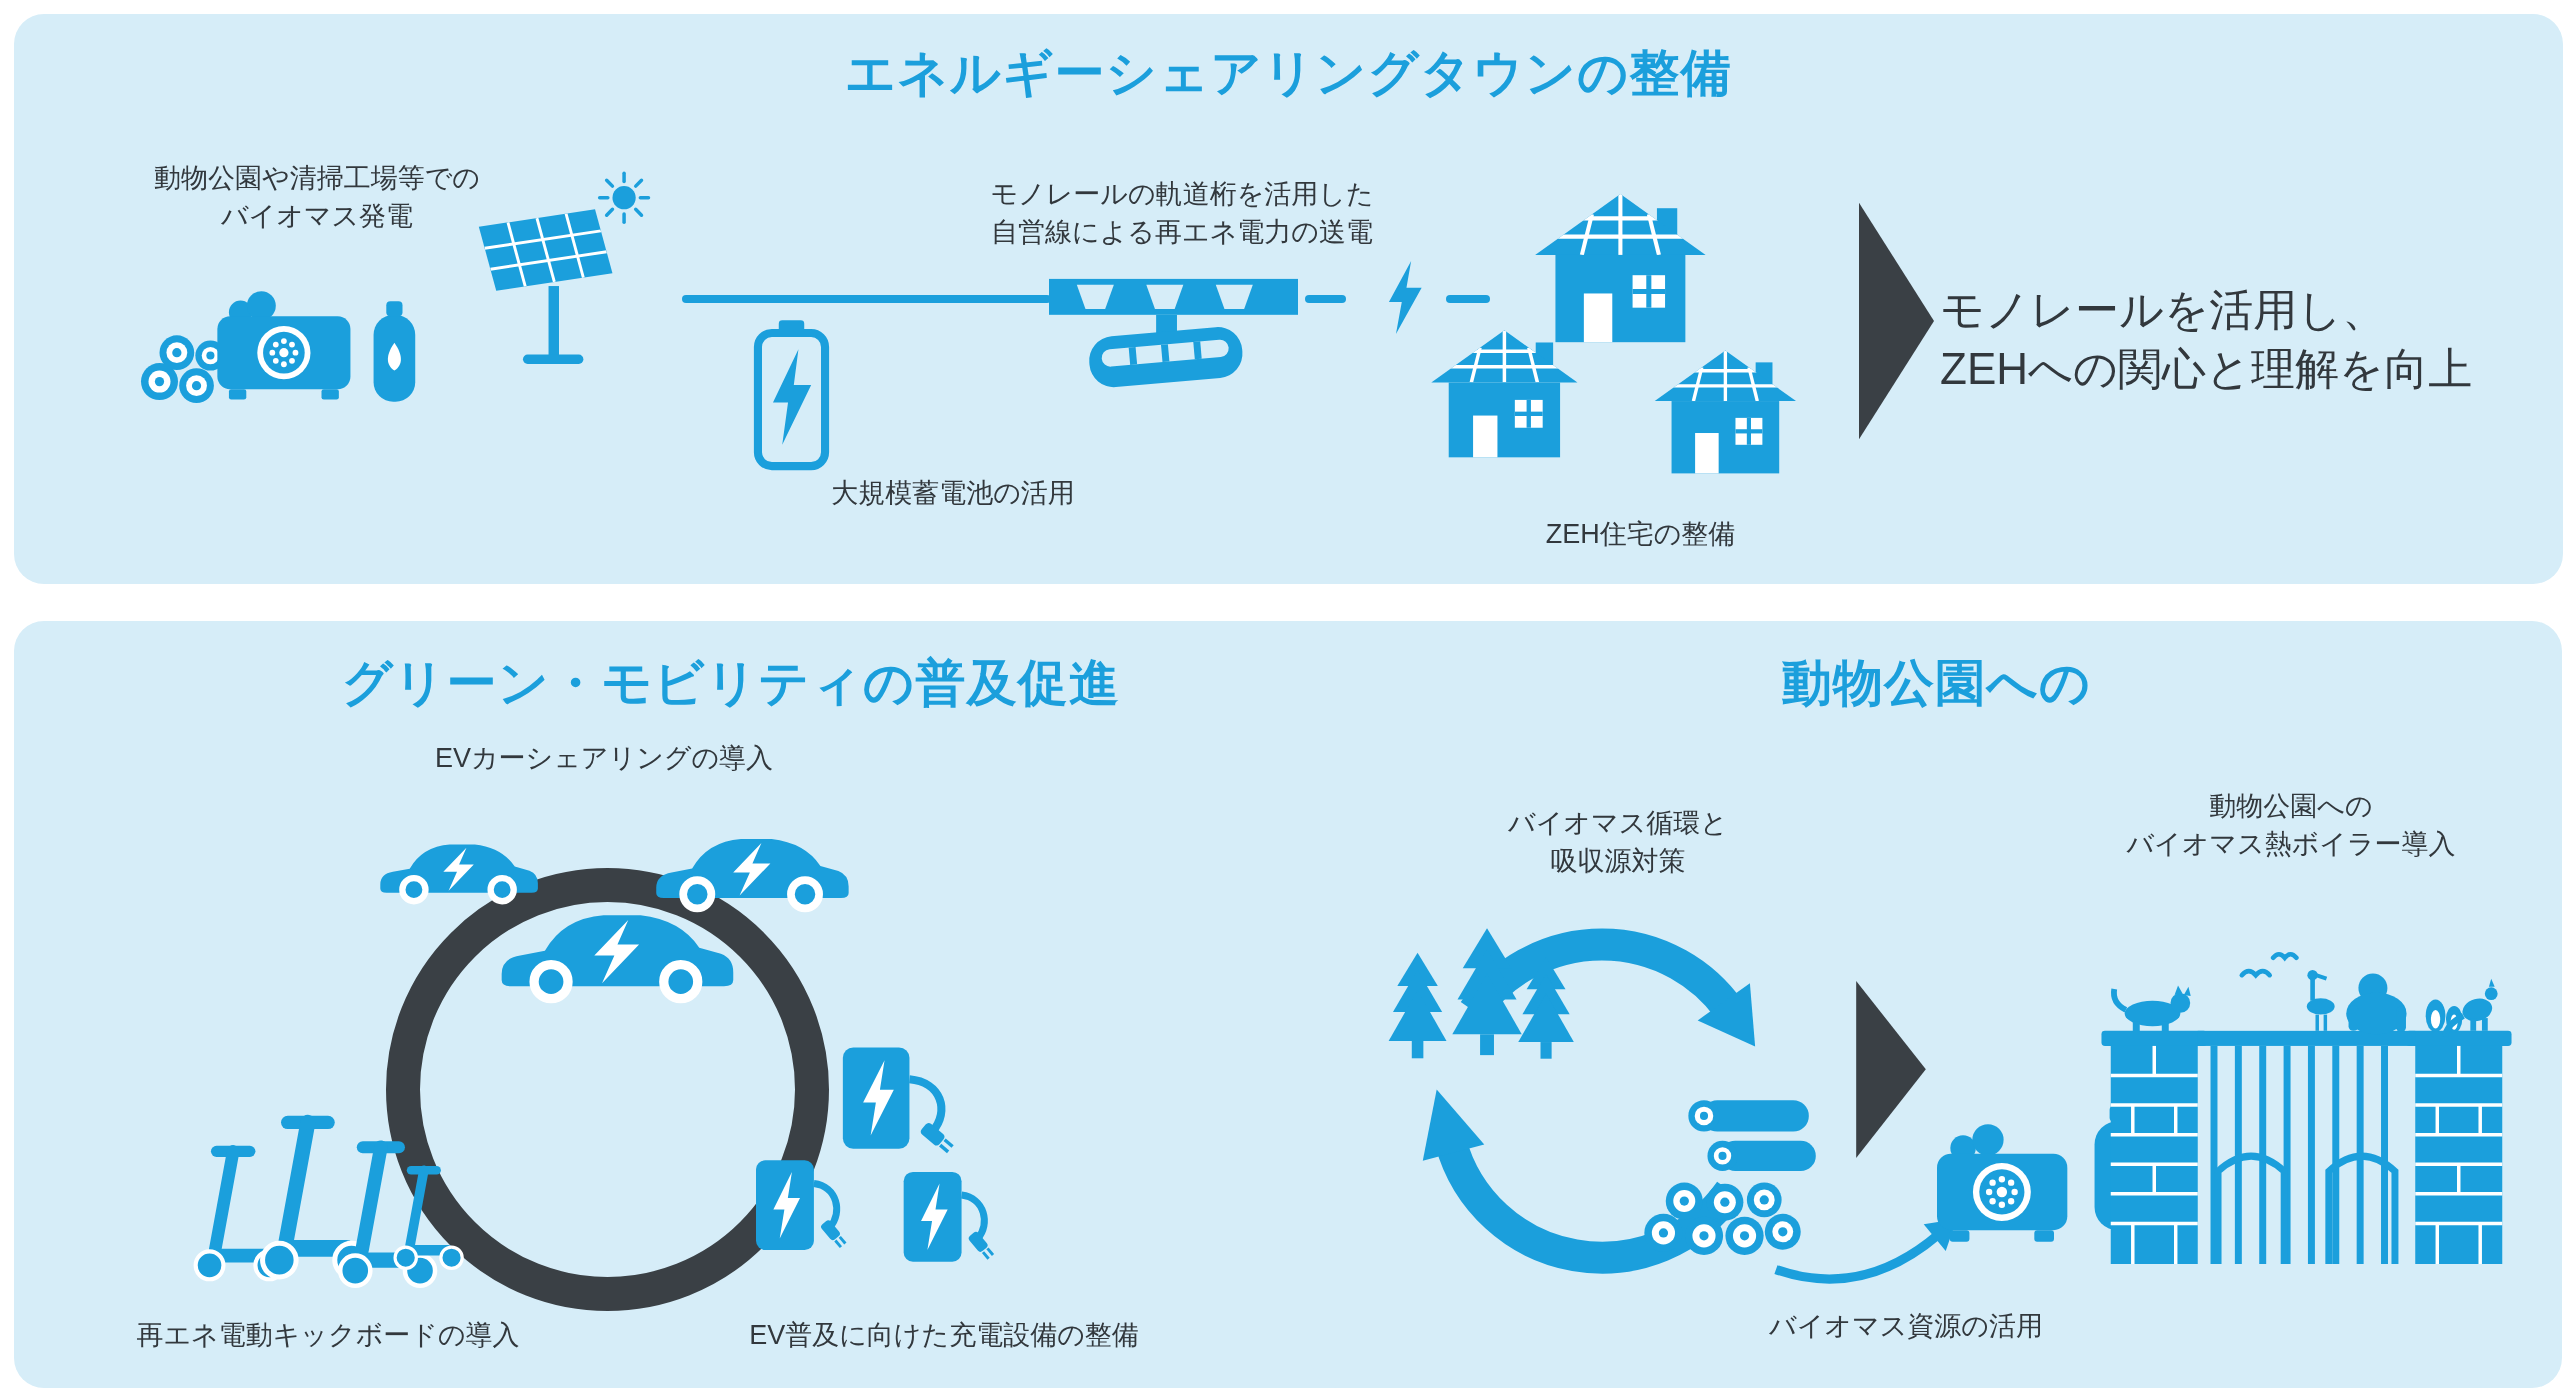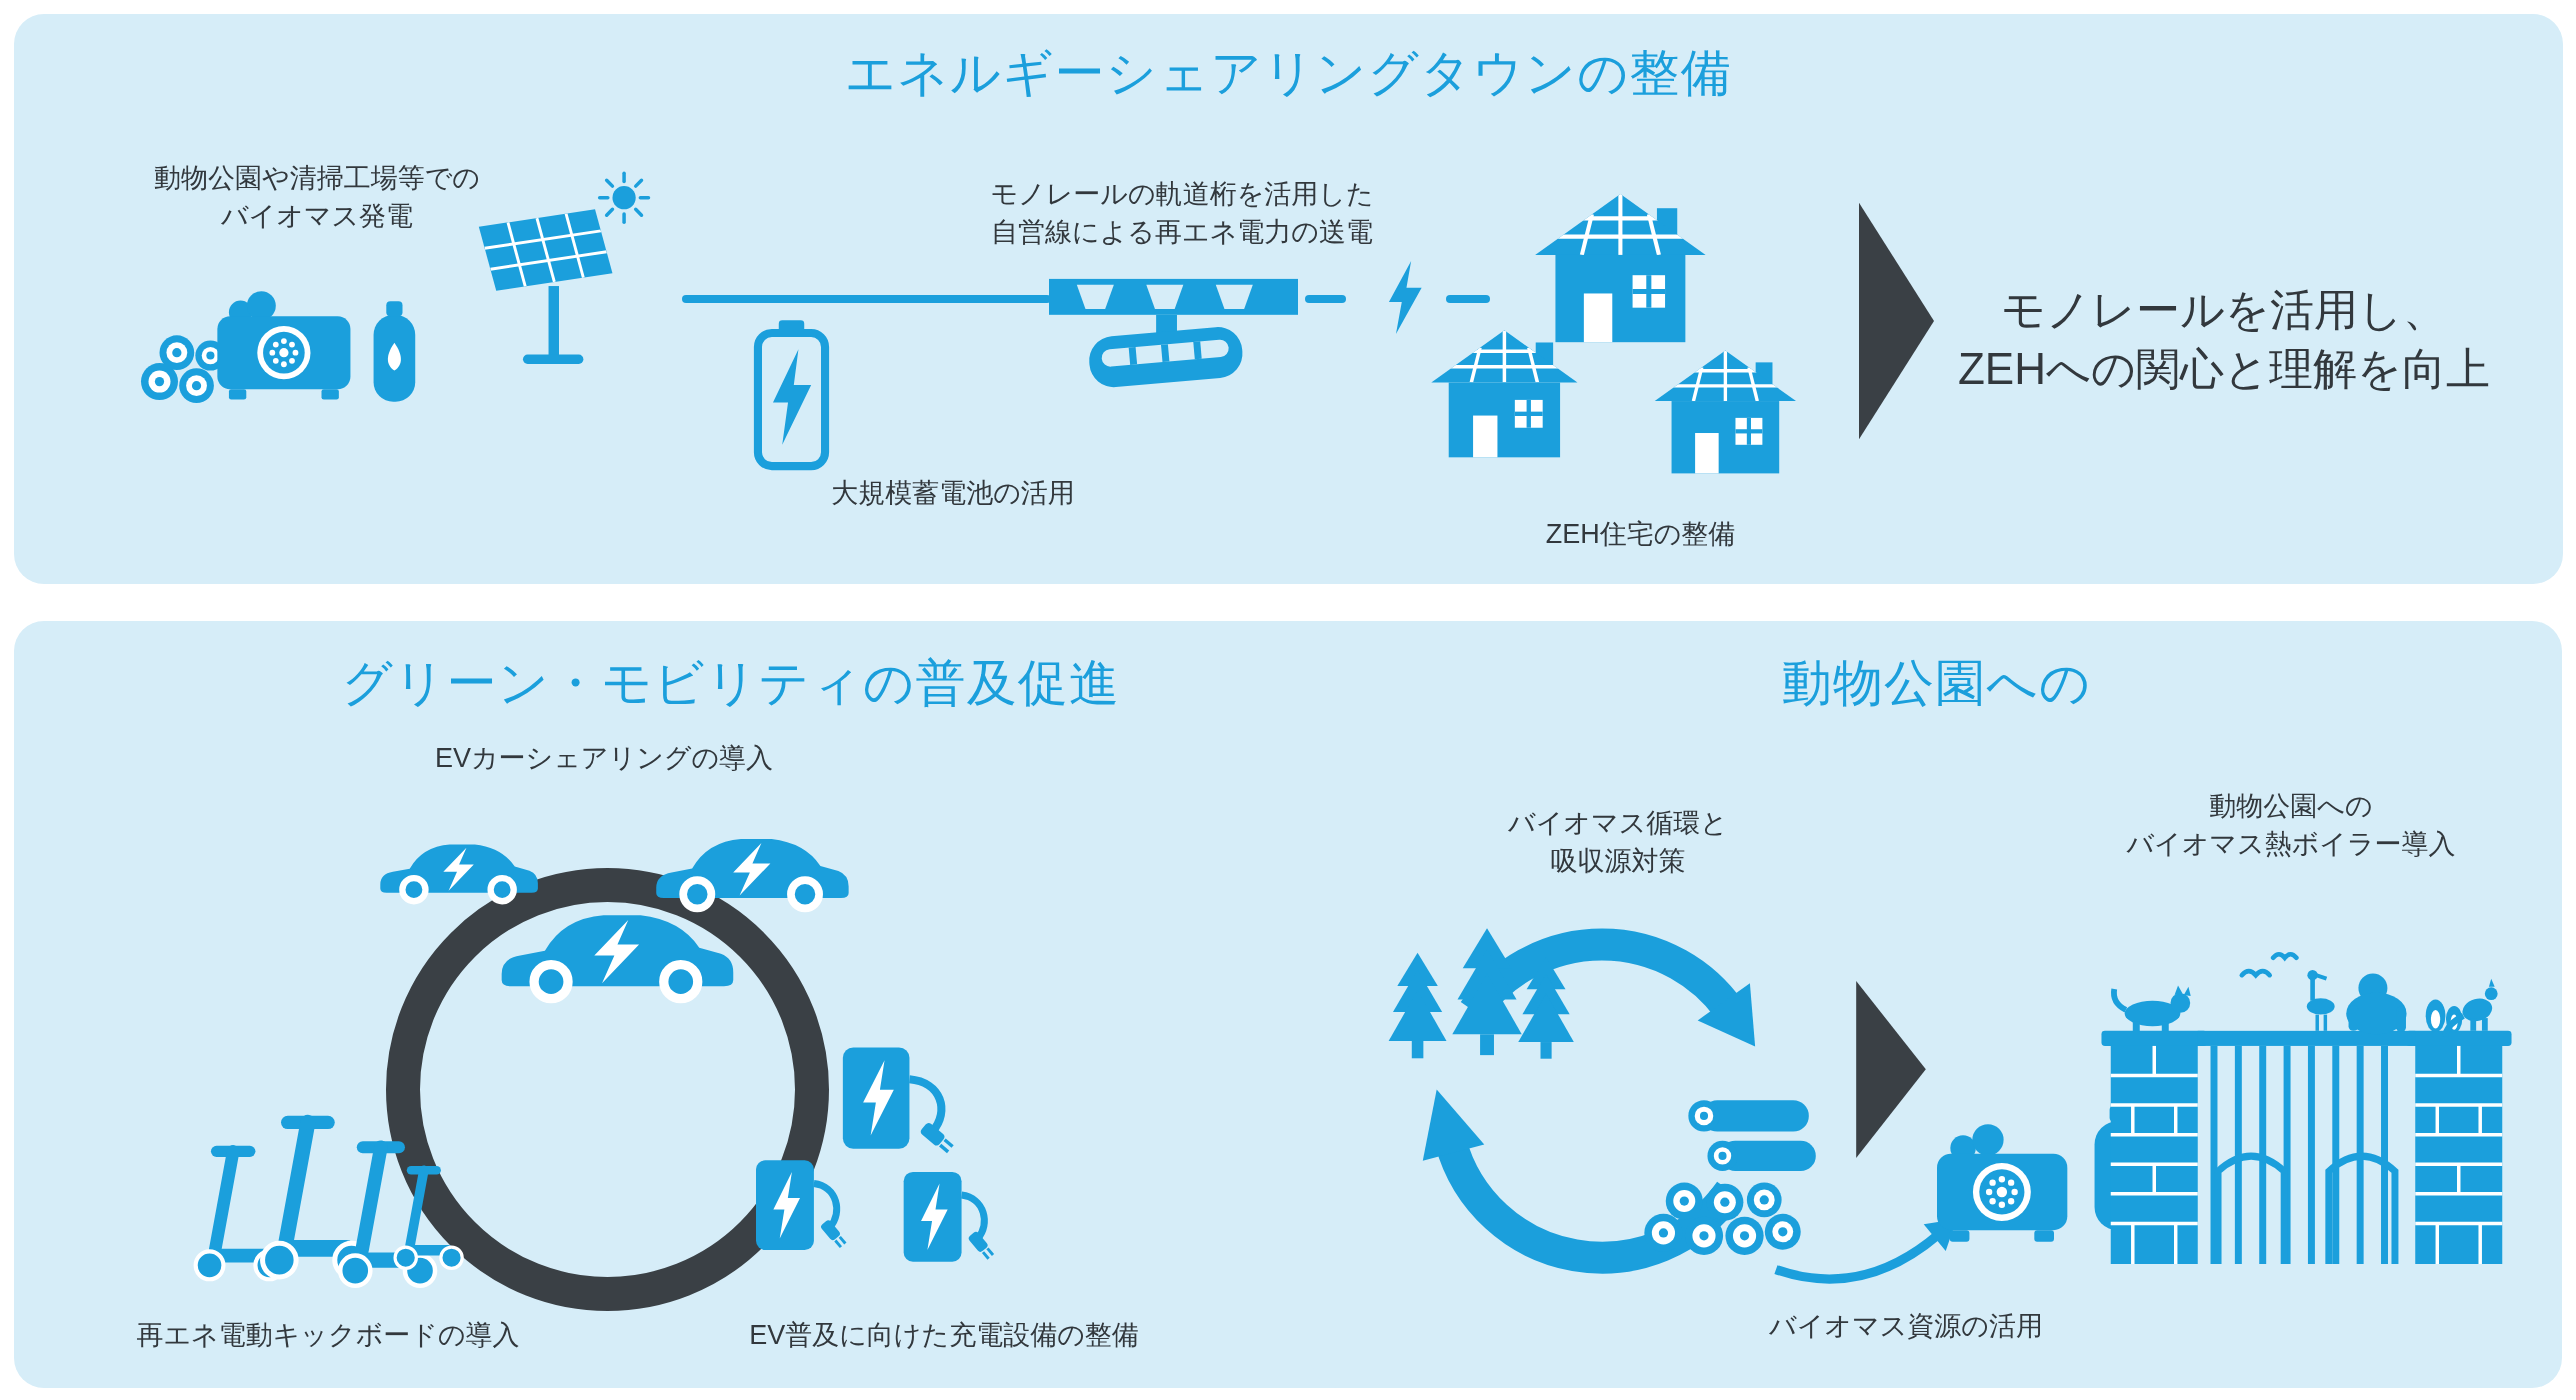--- a/index.html
+++ b/index.html
@@ -9,23 +9,23 @@
     --text:#32383d;
   }
   *{margin:0;padding:0;box-sizing:border-box}
   html,body{background:#ffffff}
   body{width:2576px;height:1401px;font-family:"Liberation Sans","DejaVu Sans",sans-serif}
   .canvas{position:relative;width:2576px;height:1401px;background:#fff;overflow:hidden}
   .panel{position:absolute;background:var(--panel-bg);border-radius:30px}
   .panel-top{left:14px;top:14px;width:2549px;height:570px}
   .panel-bl{left:14px;top:621px;width:1434px;height:767px}
   .panel-br{left:1311px;top:621px;width:1251px;height:767px}
-  .panel-title{position:absolute;left:0;right:0;text-align:center;font-size:50px;font-weight:normal;color:var(--accent);letter-spacing:1.2px}
+  .panel-title{position:absolute;left:0;right:0;text-align:center;font-size:50px;font-weight:bold;color:var(--accent);letter-spacing:1.2px}
   .label{position:absolute;font-size:27px;line-height:1.4;color:var(--text);text-align:center;white-space:pre-line}
-  .big-label{position:absolute;font-size:44px;line-height:1.35;color:var(--text);text-align:center;white-space:pre-line}
+  .big-label{position:absolute;font-size:44px;line-height:1.35;color:var(--text);white-space:pre-line}
   .icon{position:absolute}
   .wire{position:absolute;height:7.5px;background:var(--accent);border-radius:4px}
   .ring{position:absolute;width:443px;height:443px;border:34px solid var(--dark);border-radius:50%}
   
   .fa{fill:var(--accent)} .fw{fill:#fff} .fbg{fill:var(--panel-bg)} .fd{fill:var(--dark)}
   .na{fill:none;stroke:var(--accent)} .nw{fill:none;stroke:#fff}
   .faw{fill:var(--accent);stroke:#fff}
 </style>
 </head>
 <body>

